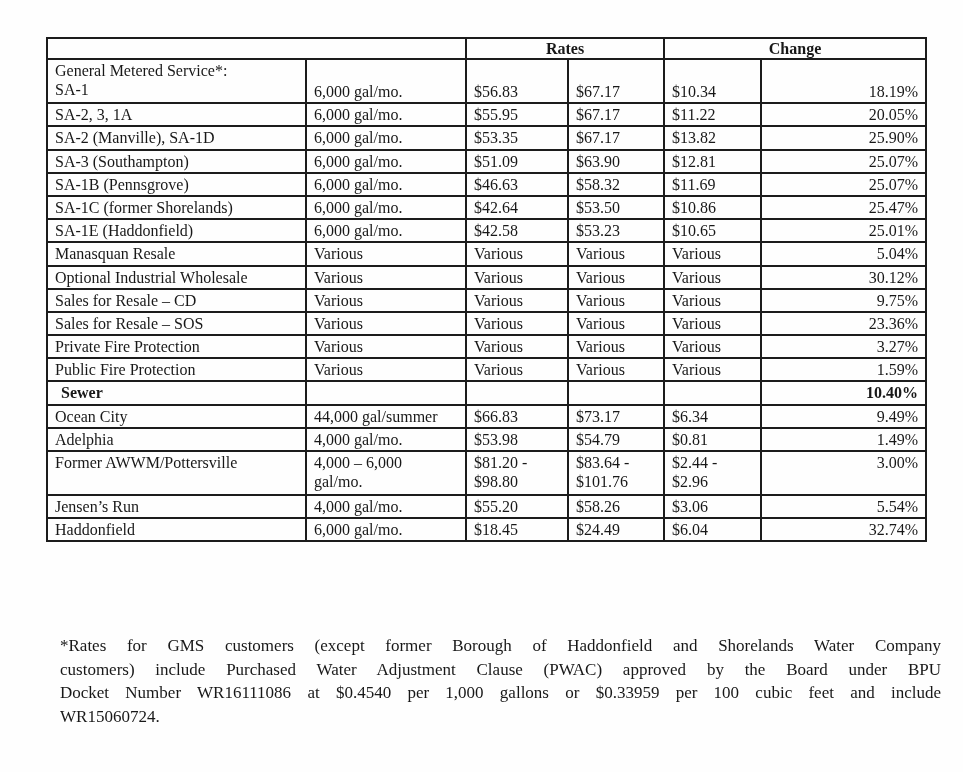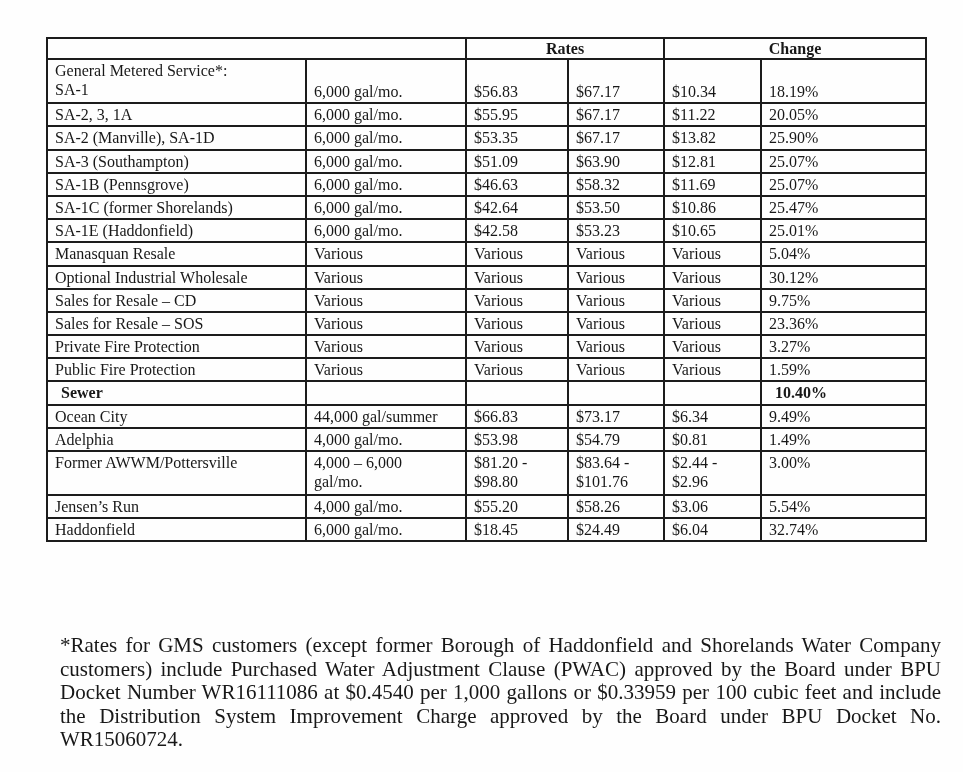--- a/index.html
+++ b/index.html
@@ -44,27 +44,27 @@
   }
   tr.band { height: 20px; border-radius: 9px; }
   tr.band th { padding: 0 4px; }
   tr.head { height: 40px; }
   tr.r { height: 21px; }
   tr.gms { height: 44px; }
   tr.gms td.v { vertical-align: bottom; }
   tr.lakewood { height: 66px; }
   tr.awwm { height: 44px; }
   tr.sewer td { font-weight: bold; padding-left: 13px; }
-  td.pct { text-align: left; }
+  td.pct { text-align: right; }
   .footnote {
     position: absolute;
     left: 60px;
     top: 634px;
     width: 881px;
-    font-size: 21px;
+    font-size: 17px;
     line-height: 23.5px;
   }
   .footnote .ln {
     text-align: justify;
     text-align-last: justify;
   }
   .footnote .ln.last {
     text-align-last: left;
   }
 </style>
@@ -246,17 +246,16 @@
       <td>$6.04</td>
       <td class="pct">32.74%</td>
     </tr>
   </tbody>
     </table>
 
   <div class="footnote">
     <div class="ln">*Rates for GMS customers (except former Borough of Haddonfield and Shorelands Water Company</div>
     <div class="ln">customers) include Purchased Water Adjustment Clause (PWAC) approved by the Board under BPU</div>
     <div class="ln">Docket Number WR16111086 at $0.4540 per 1,000 gallons or $0.33959 per 100 cubic feet and include</div>
-    <div class="ln">the Distribution System Improvement Charge approved by the Board under BPU Docket No.</div>
     <div class="ln last">WR15060724.</div>
   </div>
 
 </div>
 
 </body></html>

